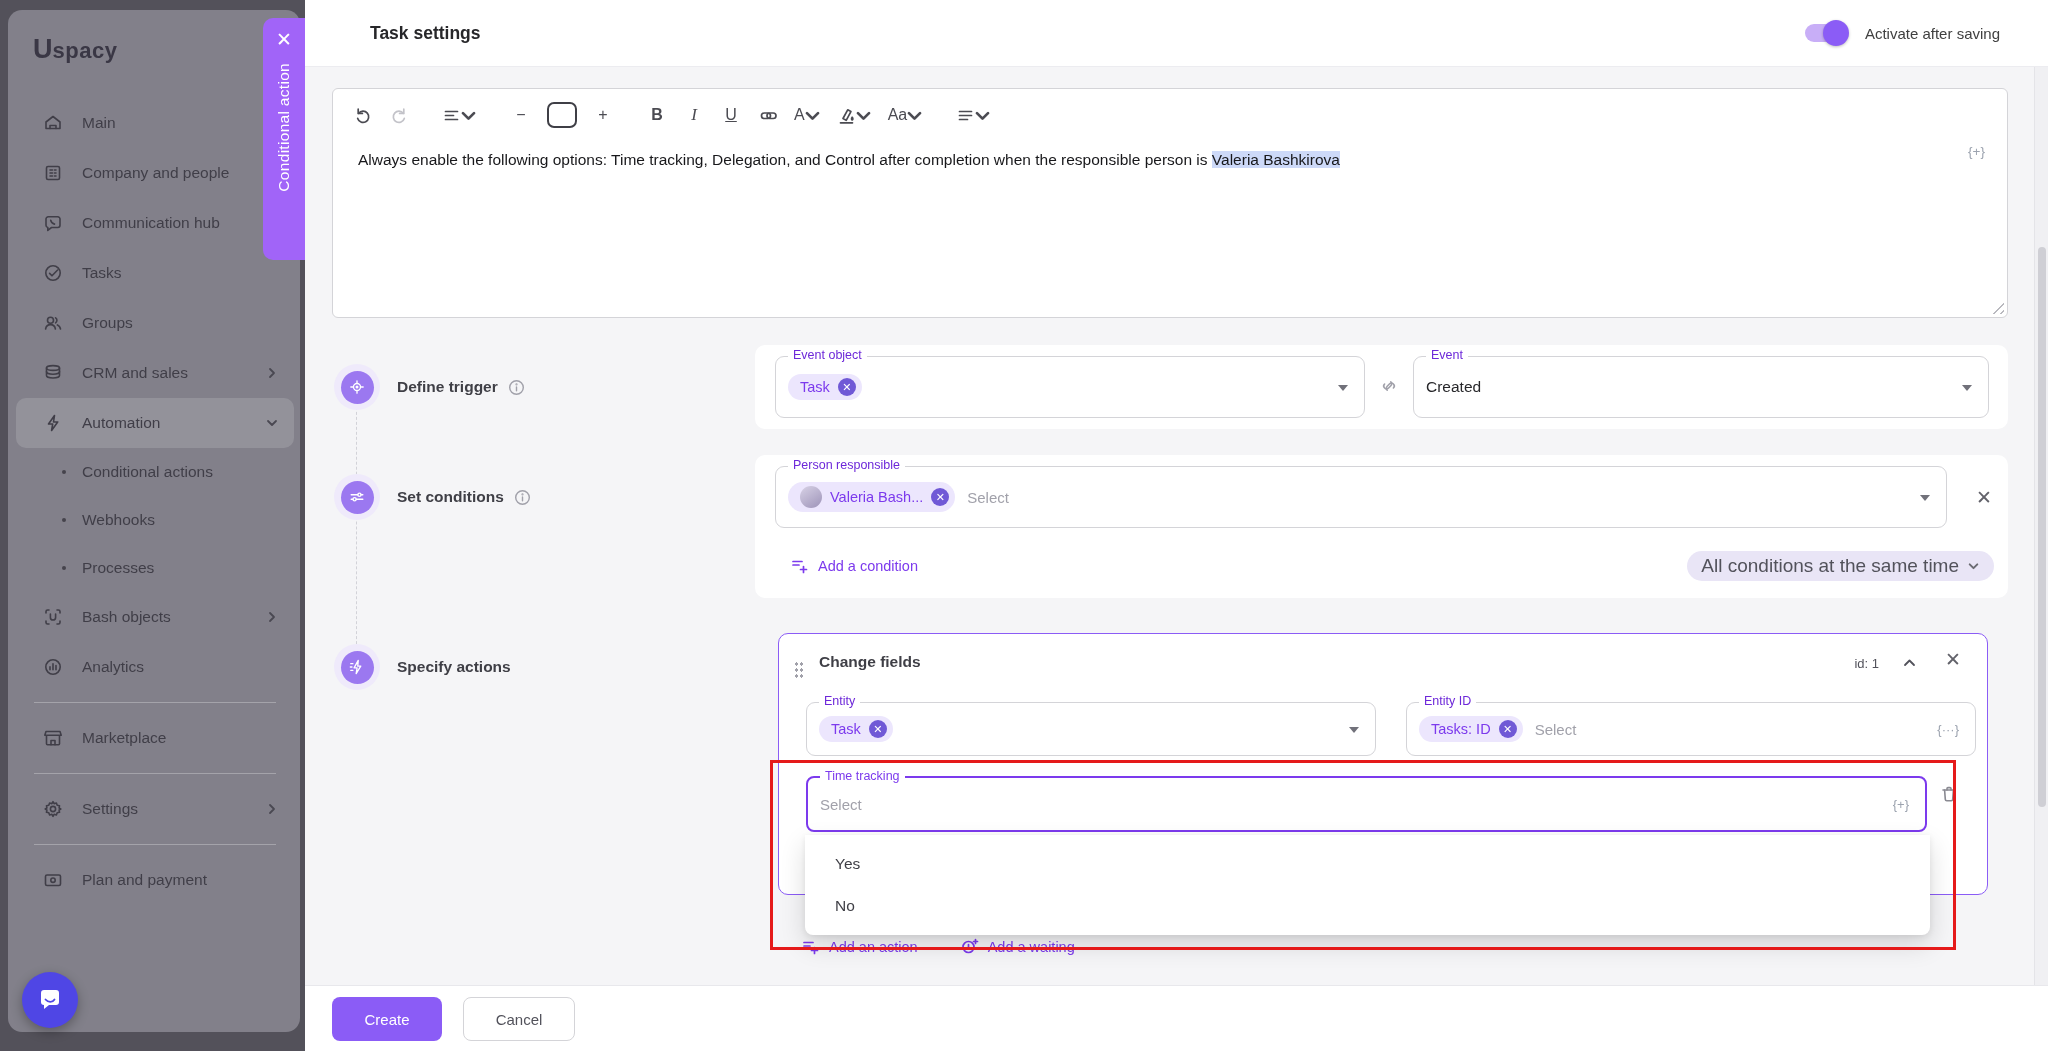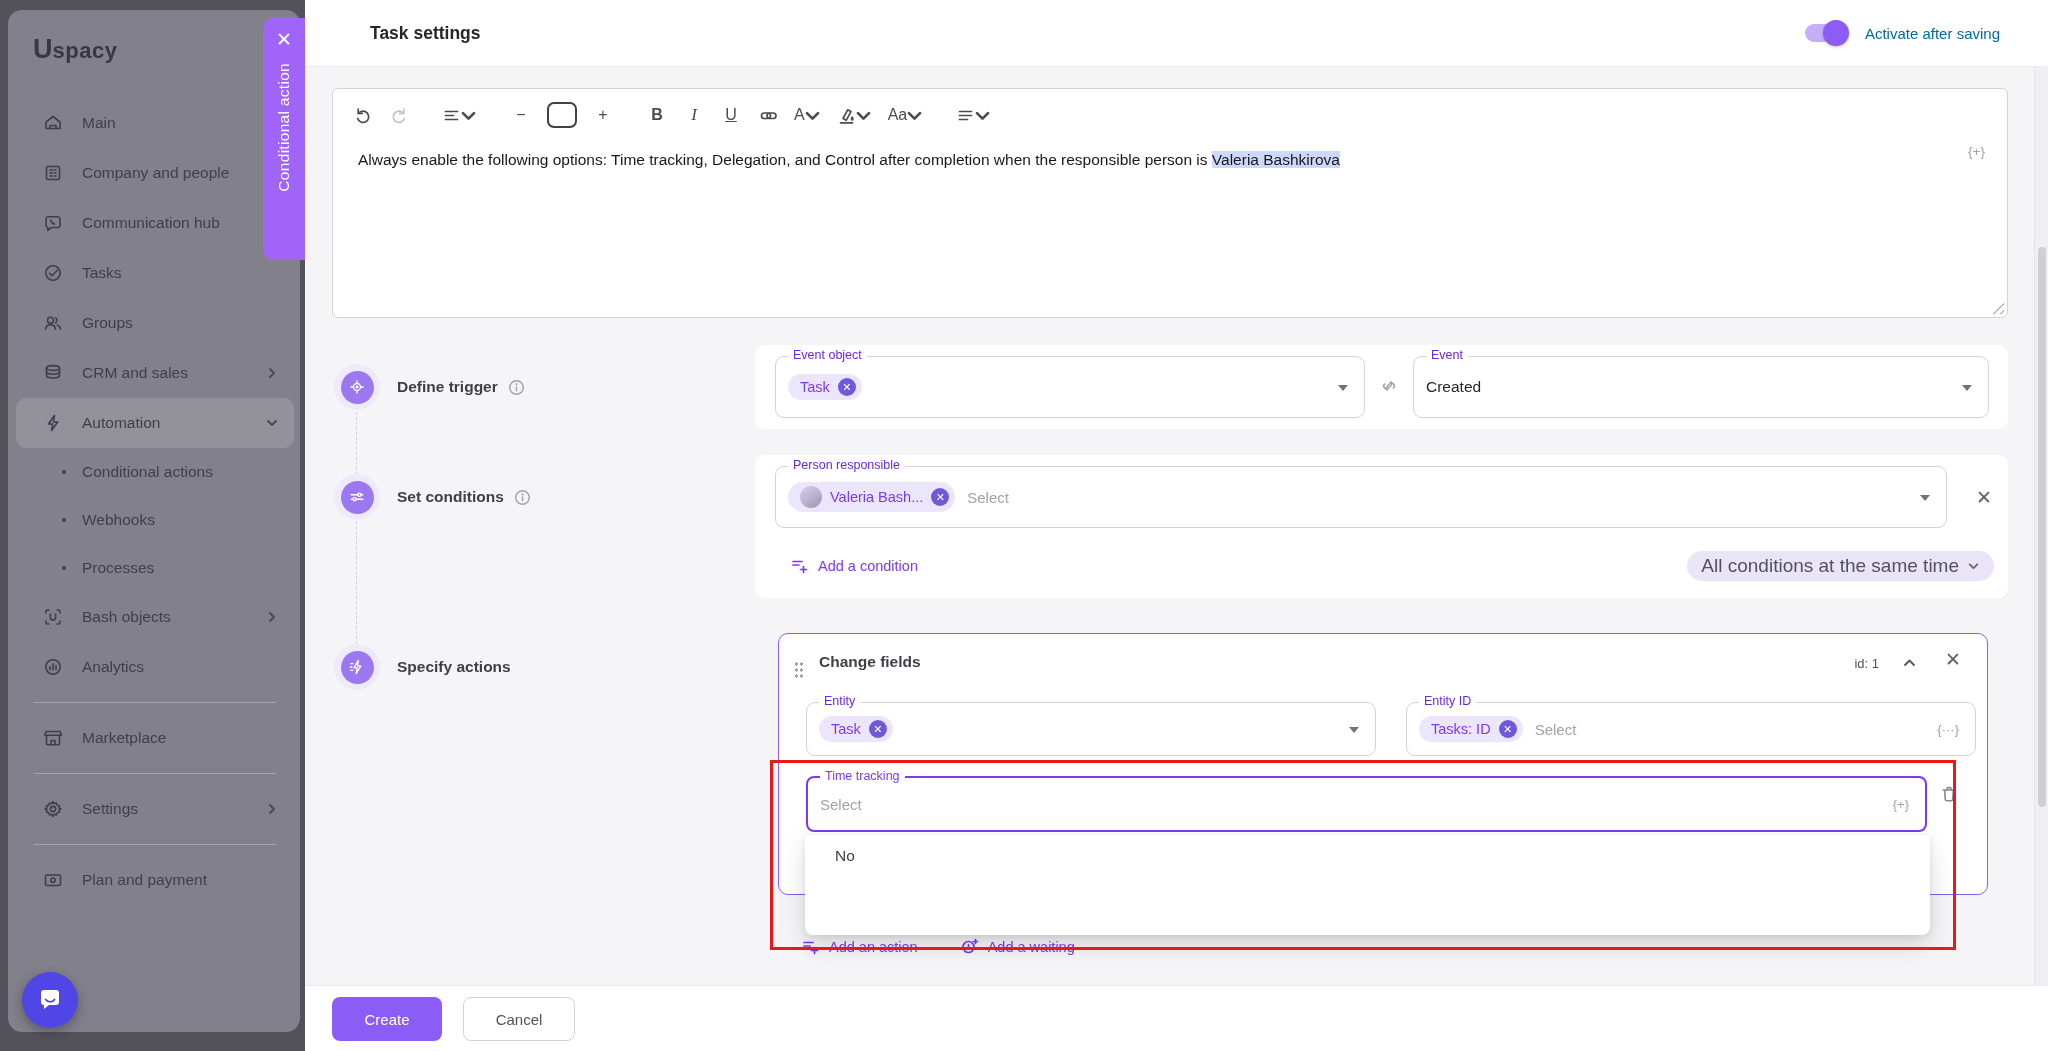--- a/index.html
+++ b/index.html
@@ -38,21 +38,21 @@
 
   
   .panel { position:absolute; left:305px; top:0; right:0; bottom:0; background:#fff; }
   .topbar { position:absolute; left:0; right:0; top:0; height:67px; background:#fff;
     border-bottom:1px solid #ececf0; display:flex; align-items:center; }
   .topbar .title { margin-left:65px; font-size:17.5px; font-weight:700; color:#27272a; }
   .topbar .right { margin-left:auto; margin-right:48px; display:flex; align-items:center; gap:18px; }
   .toggle { position:relative; width:42px; height:18px; border-radius:10px; background:#c8aef7; cursor:pointer; }
   .toggle .knob { position:absolute; right:-2px; top:-4px; width:26px; height:26px; border-radius:50%;
     background:#8b5cf6; box-shadow:0 1px 3px rgba(0,0,0,.25); }
-  .toggle-label { font-size:15px; color:#0369a1; }
+  .toggle-label { font-size:15px; color:#404040; }
 
   .content { position:absolute; left:0; right:0; top:67px; bottom:66px; background:#f5f5f7; }
 
   
   .editor { position:absolute; left:27px; top:21px; width:1676px; height:230px; background:#fff;
     border:1px solid #d4d4d8; border-radius:6px; }
   .etoolbar { display:flex; align-items:center; gap:7px; padding:11px 14px; }
   .tbtn { height:30px; min-width:30px; padding:0 4px; display:flex; align-items:center;
     justify-content:center; border-radius:6px; color:#4b4b52; font-size:16px; cursor:pointer; }
   .tbtn svg { width:19px; height:19px; stroke:#4b4b52; fill:none; stroke-width:1.7;
@@ -551,20 +551,21 @@
           <svg viewBox="0 0 19 19">
               <circle cx="8.5" cy="10" r="5.5"></circle>
               <path d="M8.5 7.5 V10 l2 1.5"></path>
               <path d="M13.5 4.5 h4M15.5 2.5 v4"></path>
             </svg>
           <span>Add a waiting</span>
         </div>
       </div>
 
       <div class="dropdown">
+        <div class="opt" style="margin-top:8px;">Yes</div>
         <div class="opt">No</div>
       </div>
 
       <div class="red-rect"></div>
 
     </div>
 
     <div class="footer">
       <button class="btn btn-create">Create</button>
       <button class="btn btn-cancel">Cancel</button>

